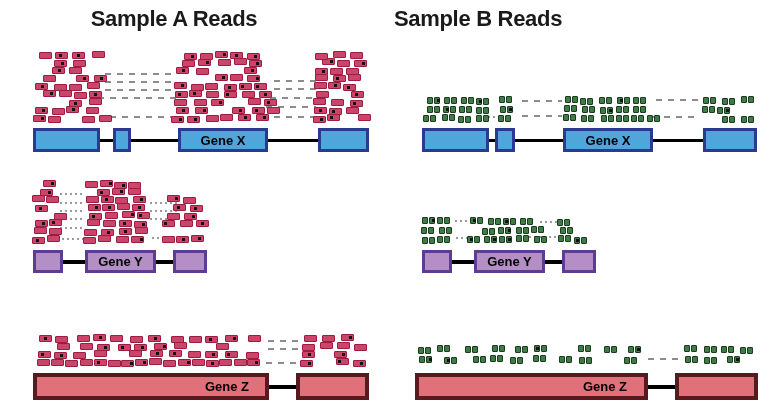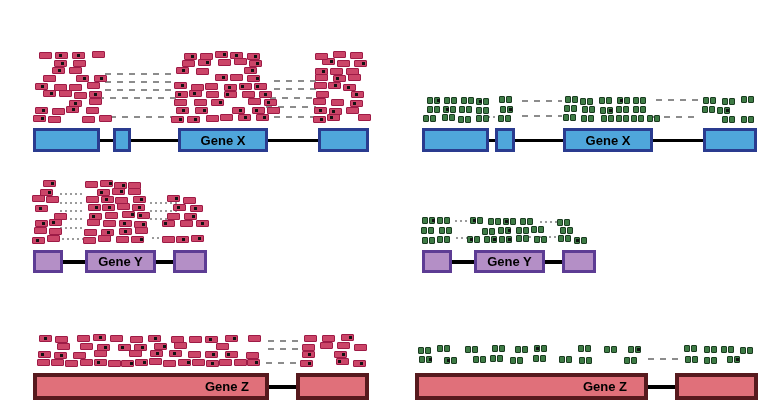--- a/index.html
+++ b/index.html
@@ -14,20 +14,22 @@
   .read{position:absolute;box-sizing:border-box;border-radius:1px;}
   .read-dot{position:absolute;width:3px;height:3px;background:#121212;}
   .conn{position:absolute;height:2px;}
   .conn-dashed{background:repeating-linear-gradient(90deg,#8c8c8c 0 6px,transparent 6px 12px);}
   .conn-dotted{background:repeating-linear-gradient(90deg,#9b9b9b 0 2px,transparent 2px 5px);}
 </style>
 </head>
 <body>
 
 <div class="figure">
+  <div class="panel-title" style="left:54px;">Sample A Reads</div>
+  <div class="panel-title" style="left:358px;">Sample B Reads</div>
   <div id="tracks-layer" style="position:absolute;left:0;top:0;width:100%;height:100%;">
       <div class="intron-line" style="left: 33px; top: 138.5px; width: 336px; height: 3px;"></div>
       <div class="conn conn-dashed" style="left: 105px; top: 73px; width: 71px;"></div>
       <div class="conn conn-dashed" style="left: 105px; top: 81px; width: 71px;"></div>
       <div class="conn conn-dashed" style="left: 105px; top: 89px; width: 71px;"></div>
       <div class="conn conn-dashed" style="left: 98px; top: 97px; width: 78px;"></div>
       <div class="conn conn-dashed" style="left: 110px; top: 116px; width: 66px;"></div>
       <div class="conn conn-dashed" style="left: 274px; top: 80px; width: 42px;"></div>
       <div class="conn conn-dashed" style="left: 274px; top: 88px; width: 42px;"></div>
       <div class="conn conn-dashed" style="left: 270px; top: 97px; width: 46px;"></div>

